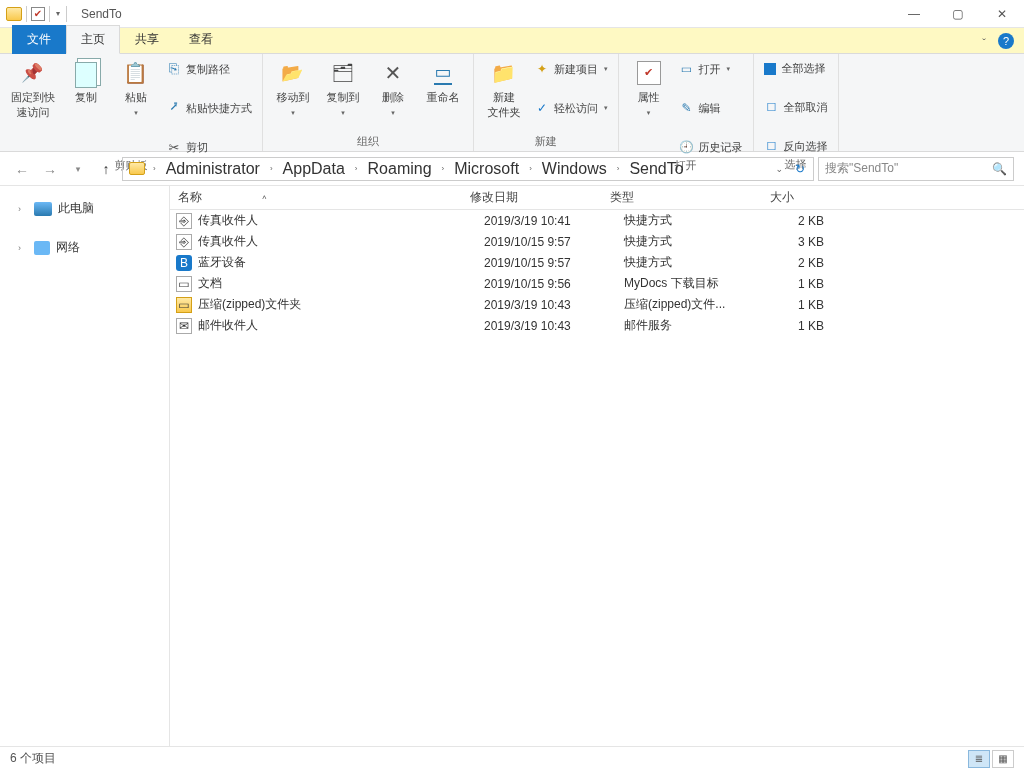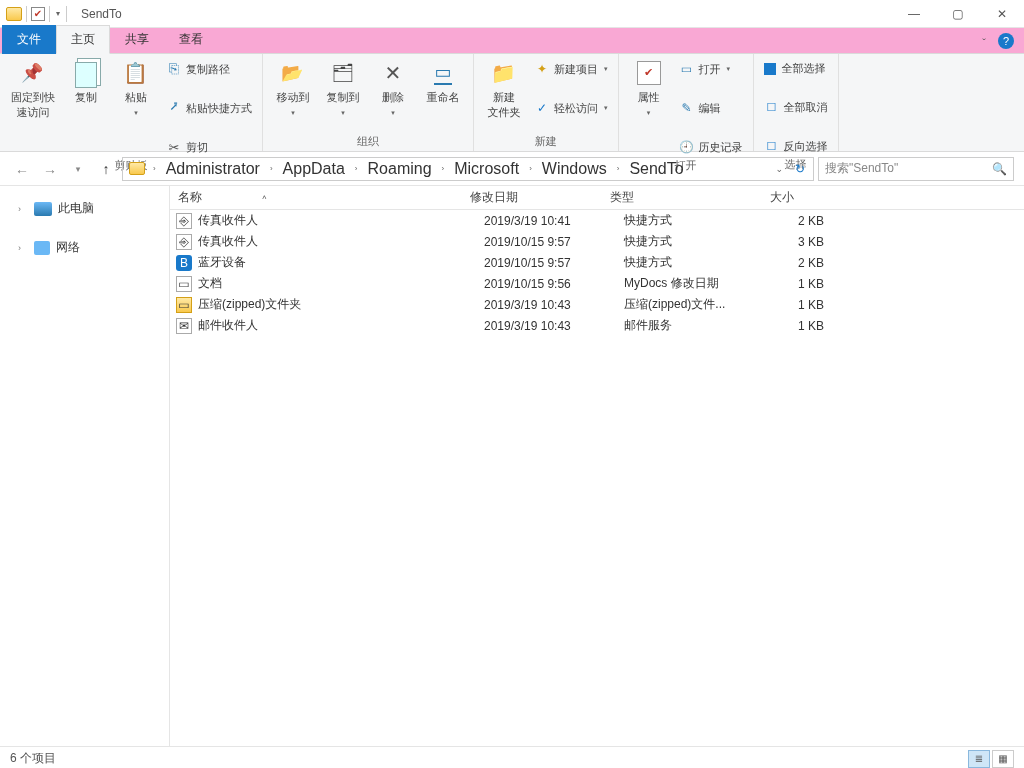--- a/index.html
+++ b/index.html
@@ -10,21 +10,21 @@
 .titlebar .qat { display: flex; align-items: center; gap: 2px; padding: 0 6px; }
 .titlebar .qat .folder-ico { width: 16px; height: 14px; background: linear-gradient(#ffe9a6,#f9c94d); border-radius: 2px; border: 1px solid #d4a017; }
 .titlebar .qat .sep { width: 1px; height: 16px; background: #ccc; margin: 0 2px; }
 .titlebar .qat .chk   { width: 14px; height: 14px; border: 1px solid #888; display: inline-flex; align-items: center; justify-content: center; color: #c0392b; font-size: 10px; }
 .titlebar .qat .dd { font-size: 8px; color: #666; padding: 0 2px; }
 .titlebar .title { padding-left: 6px; color: #555; font-size: 12px; }
 .titlebar .winbtns { margin-left: auto; display: flex; }
 .titlebar .winbtns div { width: 44px; height: 28px; display: flex; align-items: center; justify-content: center; color: #555; font-size: 12px; }
 
 
-.tabs { height: 26px; display: flex; align-items: flex-end; padding-left: 2px; border-bottom: 1px solid #dadada; background: #f9a8d4; }
+.tabs { height: 26px; display: flex; align-items: flex-end; padding-left: 12px; border-bottom: 1px solid #dadada; background: #fef9c3; }
 .tabs .tab { padding: 5px 14px; font-size: 12px; color: #333; border: 1px solid transparent; position: relative; top: 1px; }
 .tabs .tab.file { background: #1979ca; color: #fff; border-color: #1979ca; }
 .tabs .tab.active { background: #f5f6f7; border: 1px solid #dadada; border-bottom: 1px solid #f5f6f7; }
 .tabs .spacer { flex: 1; }
 .tabs .collapse { padding: 4px 8px; color: #555; font-size: 11px; }
 .tabs .help { width: 16px; height: 16px; border-radius: 50%; background: #1979ca; color: #fff; display: flex; align-items: center; justify-content: center; font-size: 11px; margin: 0 10px 4px 4px; }
 
 
 .ribbon { height: 98px; background: #f5f6f7; display: flex; border-bottom: 1px solid #dadada; }
 .group { display: flex; flex-direction: column; border-right: 1px solid #e0e0e0; padding: 2px 6px 0 6px; }
@@ -338,21 +338,21 @@
           <span class="fico ico-bt">B</span>
           <span class="c-name">蓝牙设备</span>
           <span class="c-date">2019/10/15 9:57</span>
           <span class="c-type">快捷方式</span>
           <span class="c-size">2 KB</span>
         </div>
         <div class="row">
           <span class="fico ico-doc">▭</span>
           <span class="c-name">文档</span>
           <span class="c-date">2019/10/15 9:56</span>
-          <span class="c-type">MyDocs 修改日期</span>
+          <span class="c-type">MyDocs 下载目标</span>
           <span class="c-size">1 KB</span>
         </div>
         <div class="row">
           <span class="fico ico-zip">▭</span>
           <span class="c-name">压缩(zipped)文件夹</span>
           <span class="c-date">2019/3/19 10:43</span>
           <span class="c-type">压缩(zipped)文件...</span>
           <span class="c-size">1 KB</span>
         </div>
         <div class="row">

